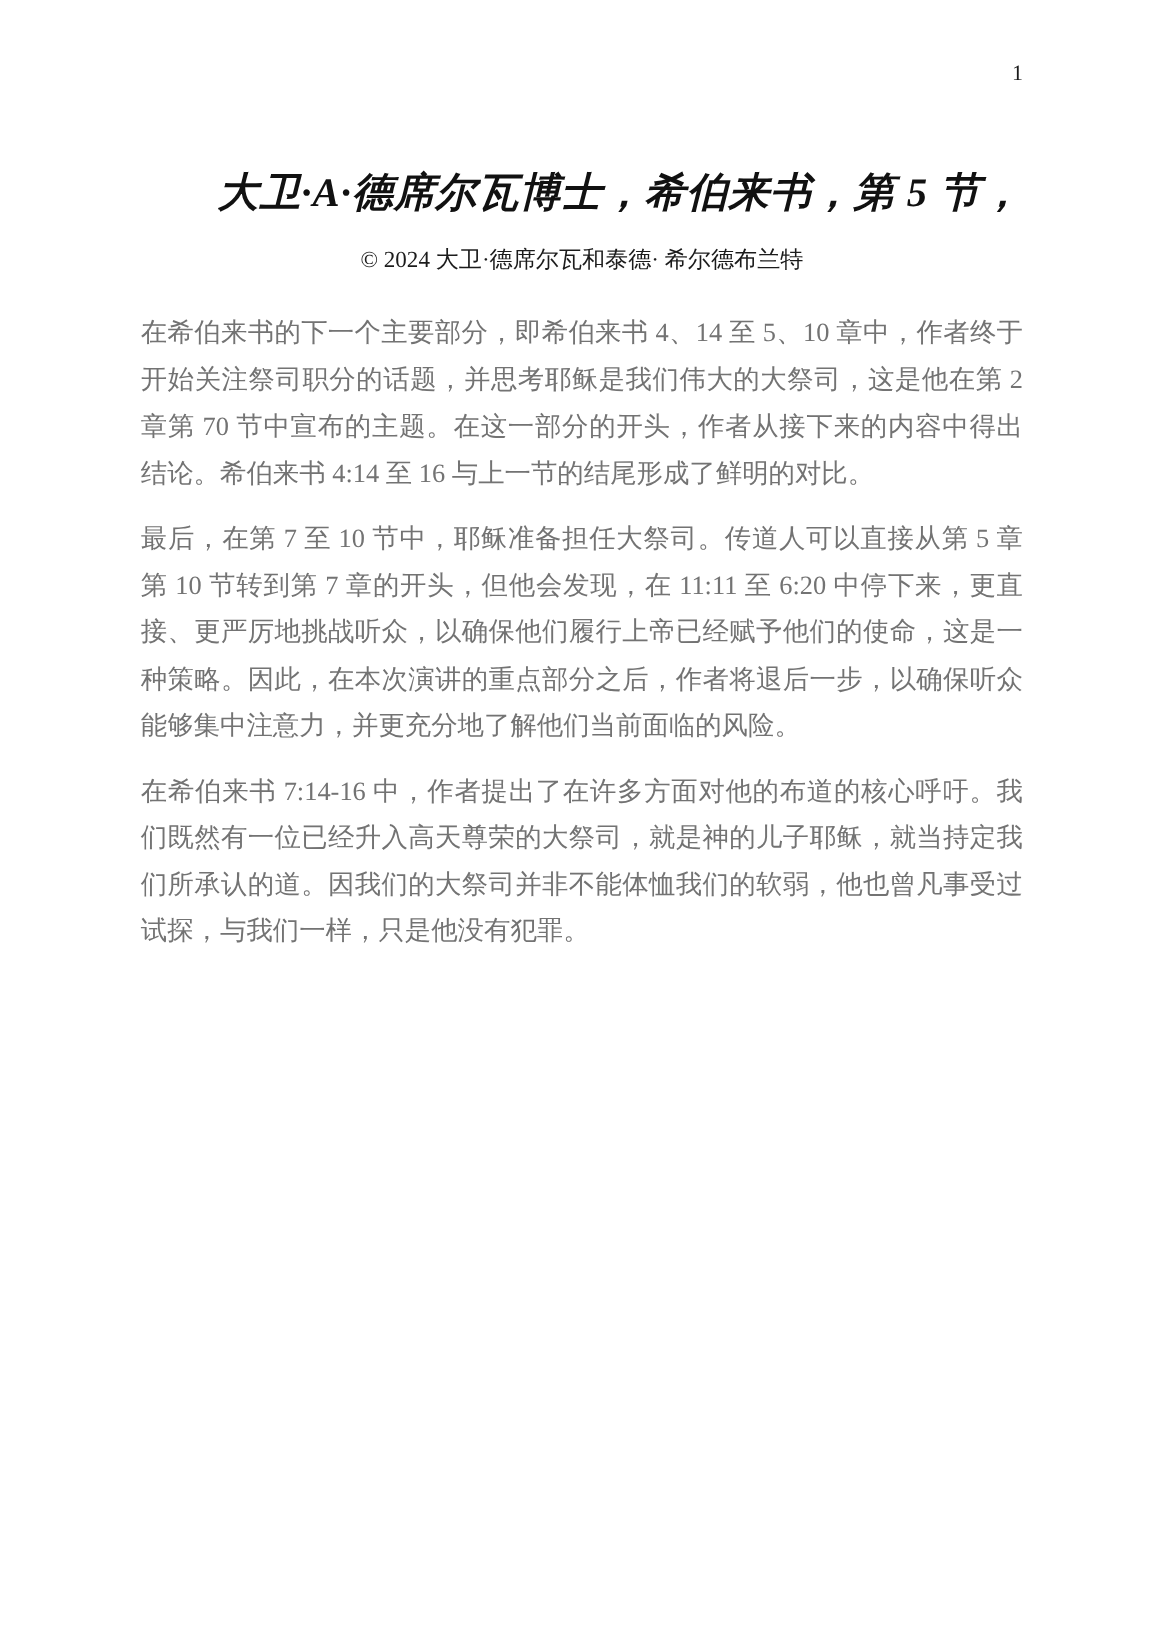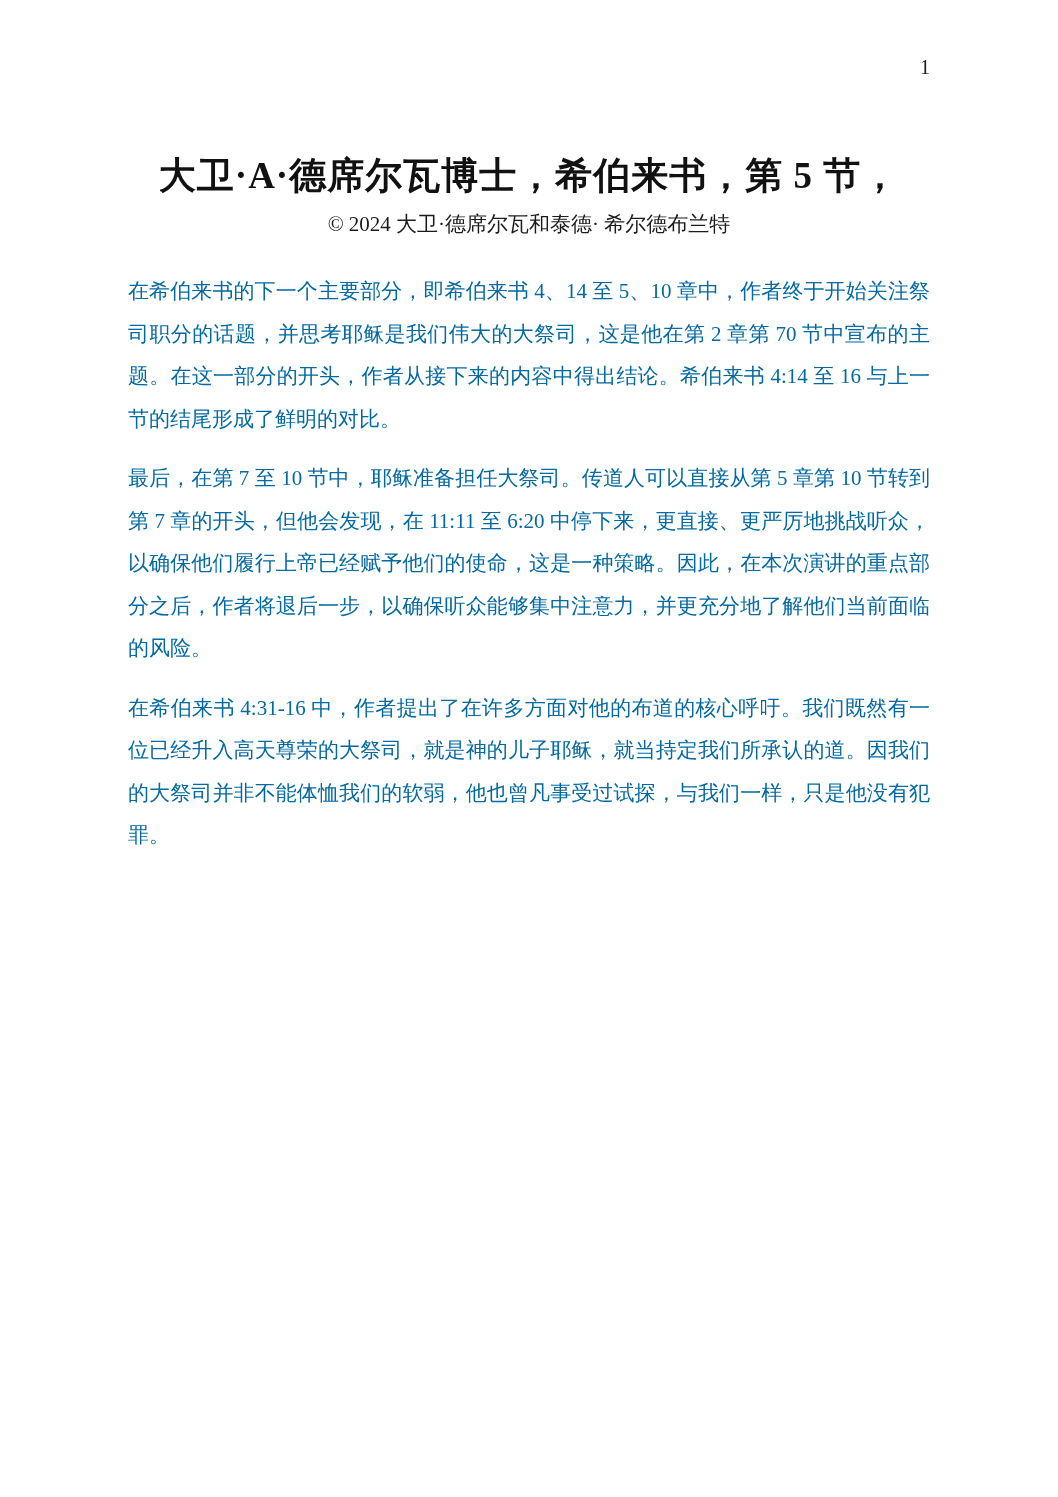--- a/index.html
+++ b/index.html
@@ -20,48 +20,49 @@
     color: #1b1b1b;
   }
   .page-number {
     text-align: right;
     font-size: 20px;
     line-height: 24px;
     color: #1b1b1b;
   }
   .doc-title {
     margin: 66px 0 0 0;
-    text-align: center;
+    text-align: right;
     font-size: 37px;
     font-weight: bold;
     line-height: 61px;
     letter-spacing: 1px;
     color: #111111;
+    font-style: italic;
   }
   .doc-title .title-line {
     display: block;
   }
   .copyright {
-    margin-top: 4px;
+    margin-top: 16px;
     text-align: center;
     font-size: 21px;
     line-height: 28px;
     color: #1b1b1b;
   }
   .doc-body {
     margin-top: 32px;
   }
   .doc-body p {
     margin: 0 0 17px 0;
-    font-size: 21px;
+    font-size: 24px;
     line-height: 42.5px;
     text-align: justify;
     text-justify: inter-ideograph;
     word-break: normal;
-    color: #0369a1;
+    color: #737373;
   }
   .doc-body p:last-child {
     margin-bottom: 0;
   }
 </style>
 </head>
 <body>
 
 <div class="page">
 
@@ -69,16 +70,16 @@
 
   <h1 class="doc-title">
     <span class="title-line">大卫·A·德席尔瓦博士，希伯来书，第 5 节，</span>
   </h1>
 
   <div class="copyright">© 2024 大卫·德席尔瓦和泰德· 希尔德布兰特</div>
 
   <div class="doc-body">
     <p>在希伯来书的下一个主要部分，即希伯来书 4、14 至 5、10 章中，作者终于开始关注祭司职分的话题，并思考耶稣是我们伟大的大祭司，这是他在第 2 章第 70 节中宣布的主题。在这一部分的开头，作者从接下来的内容中得出结论。希伯来书 4:14 至 16 与上一节的结尾形成了鲜明的对比。</p>
     <p>最后，在第 7 至 10 节中，耶稣准备担任大祭司。传道人可以直接从第 5 章第 10 节转到第 7 章的开头，但他会发现，在 11:11 至 6:20 中停下来，更直接、更严厉地挑战听众，以确保他们履行上帝已经赋予他们的使命，这是一种策略。因此，在本次演讲的重点部分之后，作者将退后一步，以确保听众能够集中注意力，并更充分地了解他们当前面临的风险。</p>
-    <p>在希伯来书 4:31-16 中，作者提出了在许多方面对他的布道的核心呼吁。我们既然有一位已经升入高天尊荣的大祭司，就是神的儿子耶稣，就当持定我们所承认的道。因我们的大祭司并非不能体恤我们的软弱，他也曾凡事受过试探，与我们一样，只是他没有犯罪。</p>
+    <p>在希伯来书 7:14-16 中，作者提出了在许多方面对他的布道的核心呼吁。我们既然有一位已经升入高天尊荣的大祭司，就是神的儿子耶稣，就当持定我们所承认的道。因我们的大祭司并非不能体恤我们的软弱，他也曾凡事受过试探，与我们一样，只是他没有犯罪。</p>
   </div>
 
 </div>
 
 </body></html>

